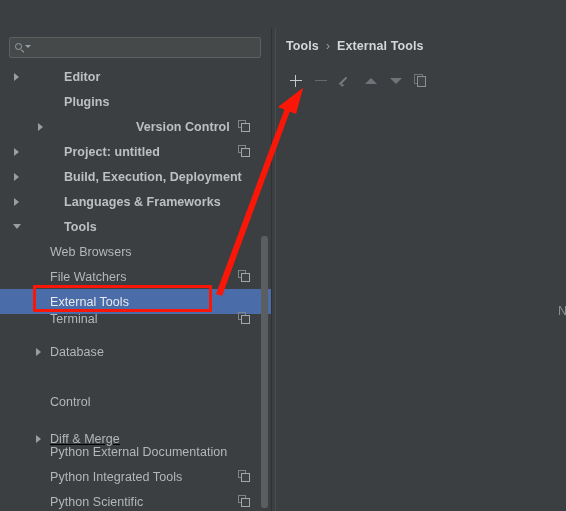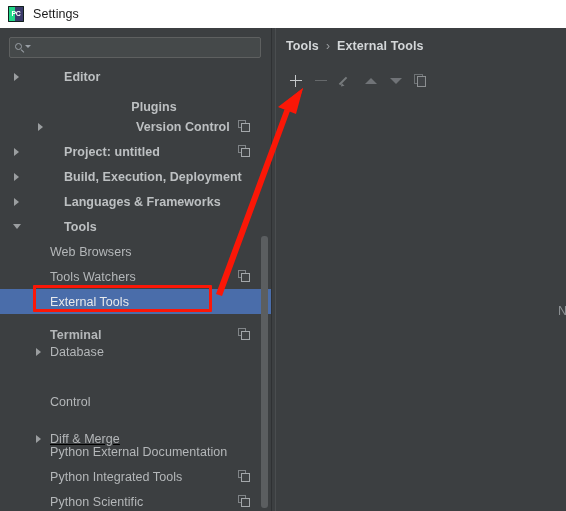--- a/index.html
+++ b/index.html
@@ -179,28 +179,20 @@
   .anno-arrow{
     position:absolute;left:0;top:0;width:566px;height:511px;
     pointer-events:none;
   }
 </style>
 </head>
 <body>
 
 <div id="app">
 
-  <div class="titlebar">
-    <div class="pc-icon">
-      <span class="pcA"></span>
-        <span class="pcB"></span>
-      <span class="pctext">PC</span>
-    </div>
-    <div class="title-text">Settings</div>
-  </div>
 
   <div class="body-area">
 
     <div class="left-panel">
 
       <div class="search-wrap">
         <span class="search-icon">
           <span class="mag-c"></span>
             <span class="mag-h"></span>
             <span class="mag-v"></span>
@@ -208,21 +200,21 @@
         <input class="search-input" type="text" placeholder="" style="">
       </div>
 
       <div class="tree" id="tree">
           <div class="row top" style="top: 0px;">
             <span style="flex: 0 0 auto; width: 12px;"></span>
             <span class="arrow collapsed"></span>
             <span style="flex: 0 0 auto; width: 5px;"></span>
             <span class="label">Editor</span>
           </div>
-          <div class="row top" style="top: 25px; flex-direction: column;">
+          <div class="row top" style="top: 25px;">
             <span style="flex: 0 0 auto; width: 12px;"></span>
             <span class="arrow"></span>
             <span style="flex: 0 0 auto; width: 5px;"></span>
             <span class="label">Plugins</span>
           </div>
           <div class="row top" style="top: 50px; gap: 24px;">
             <span style="flex: 0 0 auto; width: 12px;"></span>
             <span class="arrow collapsed"></span>
             <span style="flex: 0 0 auto; width: 5px;"></span>
             <span class="label">Version Control</span>
@@ -262,33 +254,33 @@
           <div class="row" style="top: 175px;">
             <span style="flex: 0 0 auto; width: 34px;"></span>
             <span class="arrow"></span>
             <span style="flex: 0 0 auto; width: 5px;"></span>
             <span class="label">Web Browsers</span>
           </div>
           <div class="row" style="top: 200px;">
             <span style="flex: 0 0 auto; width: 34px;"></span>
             <span class="arrow"></span>
             <span style="flex: 0 0 auto; width: 5px;"></span>
-            <span class="label">Tools Watchers</span>
+            <span class="label">File Watchers</span>
             <span class="copy-icon">
               <span class="sq1"></span>
               <span class="sq2"></span>
             </span>
           </div>
           <div class="row sel" style="top: 225px;">
             <span style="flex: 0 0 auto; width: 34px;"></span>
             <span class="arrow"></span>
             <span style="flex: 0 0 auto; width: 5px;"></span>
             <span class="label">External Tools</span>
           </div>
-          <div class="row" style="top: 258px; font-weight: bold;">
+          <div class="row" style="top: 242px;">
             <span style="flex: 0 0 auto; width: 34px;"></span>
             <span class="arrow"></span>
             <span style="flex: 0 0 auto; width: 5px;"></span>
             <span class="label">Terminal</span>
             <span class="copy-icon">
               <span class="sq1"></span>
               <span class="sq2"></span>
             </span>
           </div>
           <div class="row" style="top: 275px;">

